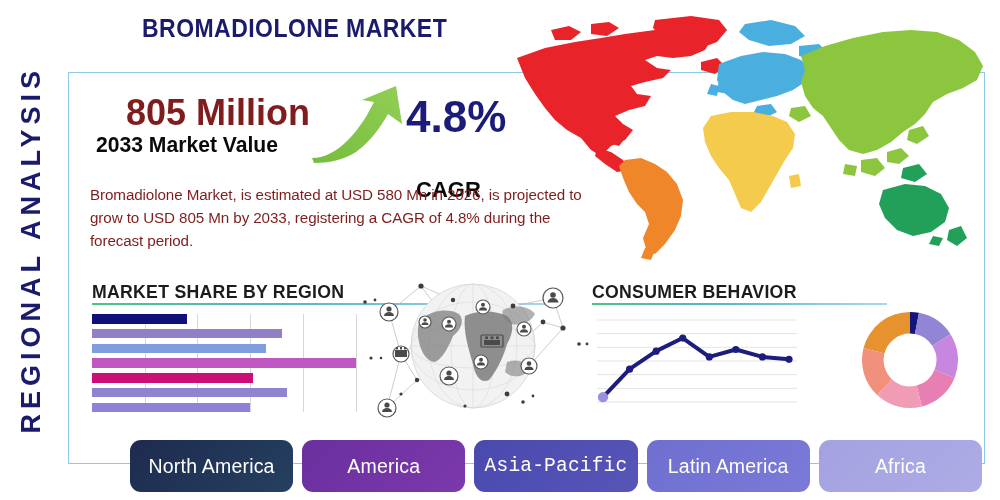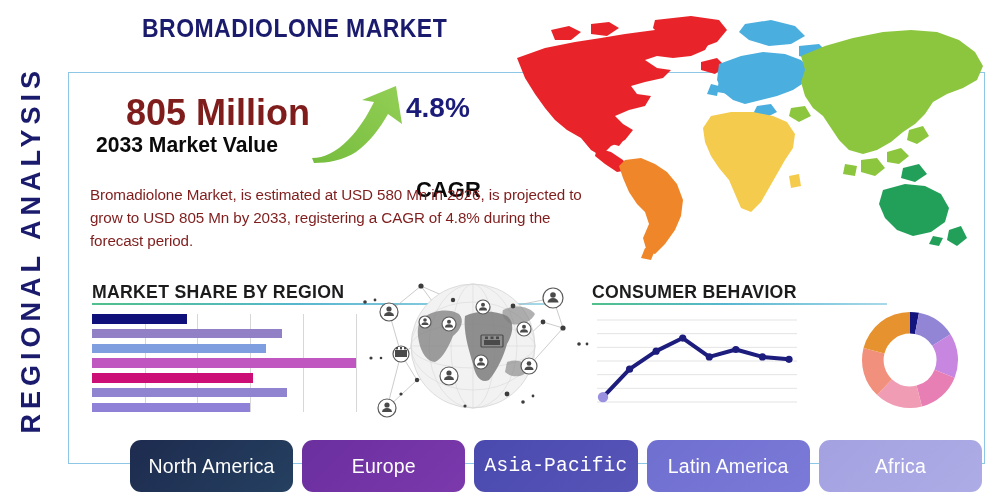--- a/index.html
+++ b/index.html
@@ -45,21 +45,21 @@
     font-weight:bold; font-size:36px; color:#7f1d1d; white-space:nowrap;
   }
   #stat-caption {
     position:absolute; left:0; top:40px;
     font-weight:bold; font-size:22px; color:#0a0a0a; white-space:nowrap;
     transform:scaleX(.96); transform-origin:left center;
   }
   #cagr-value {
     position:absolute; left:310px; top:0;
     font-family:"Liberation Sans Narrow","Liberation Sans",sans-serif;
-    font-weight:bold; font-size:28px; color:#1b1b7a; white-space:nowrap;
+    font-weight:bold; font-size:44px; color:#1b1b7a; white-space:nowrap;
   }
   #cagr-caption {
     position:absolute; left:320px; top:40px;
     font-weight:bold; font-size:22px; color:#0a0a0a; white-space:nowrap;margin-top:45px;
   }
   #growth-arrow { position:absolute; left:214px; top:-8px; width:100px; height:80px; }
 
   
   #summary-text {
     position:absolute; left:90px; top:183px; width:505px;
@@ -357,21 +357,21 @@
       <path d="M19.14173891542294,86.99049411622775 A48,48 0 0 1 5.508008265825708,40.06288541608696 L26.429404546204136,45.434586978847825 A26.400000000000002,26.400000000000002 0 0 0 33.92795640348261,71.24477176392526 Z" fill="#f2907e"></path>
       <path d="M5.508008265825708,40.06288541608696 A48,48 0 0 1 51.99999999999999,4 L51.99999999999999,25.599999999999998 A26.400000000000002,26.400000000000002 0 0 0 26.429404546204136,45.434586978847825 Z" fill="#e5922f"></path>
     </g>
 </svg>
 
 <div id="region-tabs">
     <div class="region-tab" style="background: linear-gradient(135deg, rgb(29, 43, 79), rgb(37, 64, 96)); margin-left: 48px;">
       <span>North America</span>
     </div>
     <div class="region-tab" style="background: linear-gradient(135deg, rgb(107, 47, 158), rgb(123, 57, 172));">
-      <span>Europe</span>
+      <span>America</span>
     </div>
     <div class="region-tab" style="background: linear-gradient(135deg, rgb(74, 73, 173), rgb(87, 85, 184)); font-family: Liberation Mono, monospace;">
       <span>Asia-Pacific</span>
     </div>
     <div class="region-tab" style="background: linear-gradient(135deg, rgb(111, 111, 208), rgb(123, 122, 216));">
       <span>Latin America</span>
     </div>
     <div class="region-tab" style="background: linear-gradient(135deg, rgb(163, 161, 224), rgb(174, 172, 230));">
       <span>Africa</span>
     </div>

